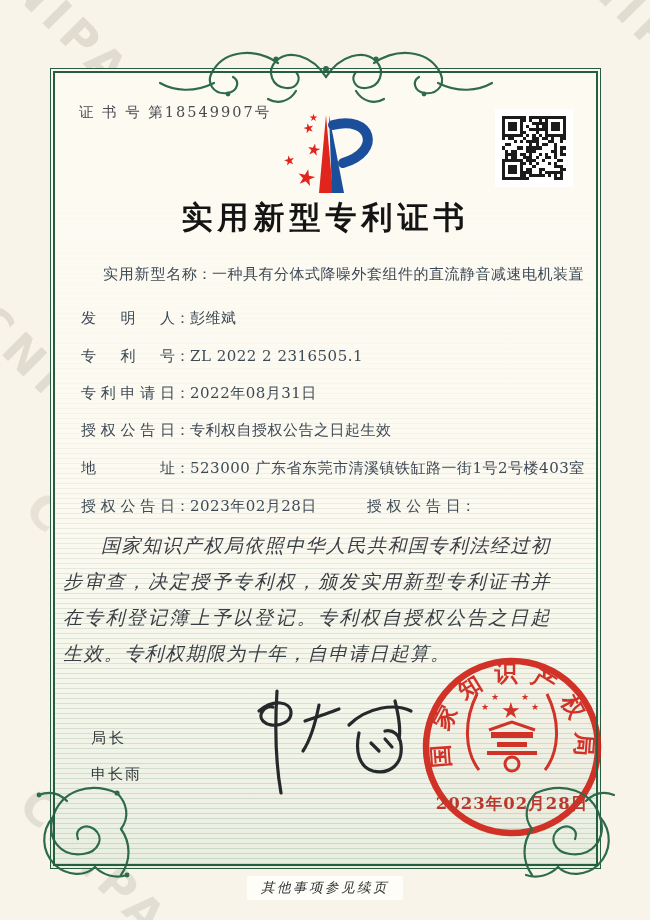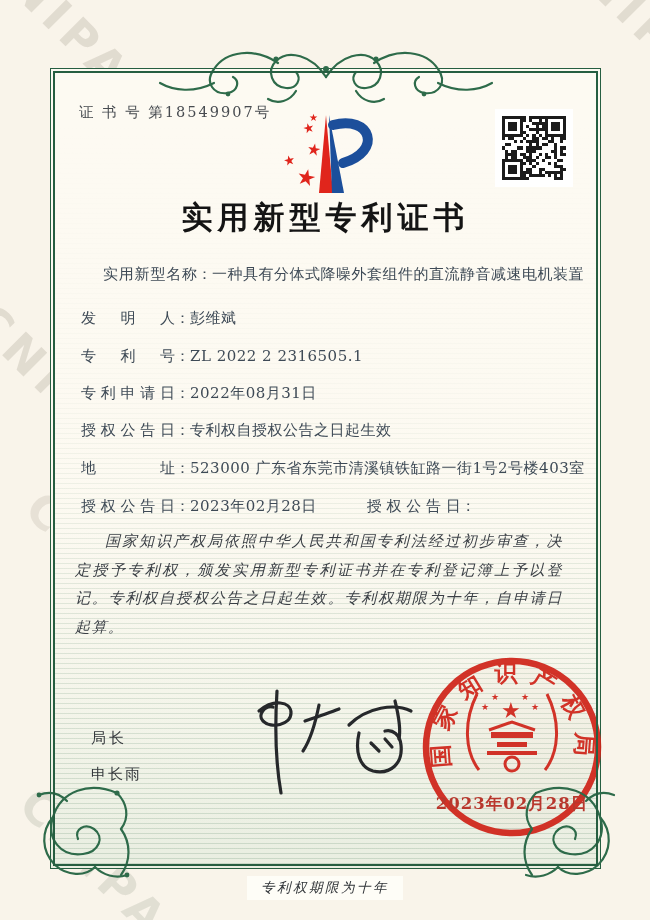--- a/index.html
+++ b/index.html
@@ -81,22 +81,22 @@
   .r1{top:196px;margin-left:22px;} .r2{top:240px;} .r3{top:278px;} .r4{top:315px;}
   .r5{top:352px;} .r6{top:390px;} .r7{top:428px;}
   .flabel{display:inline-block;width:94px;text-align:justify;text-align-last:justify;
     flex:none;letter-spacing:0;}
   .colon{flex:none;width:15px;}
   .fvalue{letter-spacing:0.5px;white-space:nowrap;}
   .grant{margin-left:50px;display:flex;align-items:baseline;}
   .grant .flabel{width:94px;}
 
   
-  .paras{position:absolute;left:24px;top:458px;width:488px;
-    font-size:15px;line-height:1.9;letter-spacing:1.4px;color:#3a3f45;
+  .paras{position:absolute;left:12px;top:458px;width:488px;
+    font-size:19px;line-height:1.9;letter-spacing:1.4px;color:#3a3f45;
     font-style:italic;text-align:justify;}
   .paras p{margin:0 0 6px 0;text-indent:2em;}
 
   
   .sig-title{position:absolute;left:40px;top:660px;font-size:15px;letter-spacing:3px;color:#33373b;
     font-family:"DejaVu Sans","Liberation Sans",sans-serif;}
   .sig-name{position:absolute;left:40px;top:696px;font-size:15px;letter-spacing:2px;color:#33373b;
     font-family:"DejaVu Sans","Liberation Sans",sans-serif;}
   .signature{position:absolute;left:148px;top:612px;width:230px;height:120px;}
 
@@ -429,14 +429,14 @@
         <path d="M60 42 C46 70 48 100 62 118" fill="none" stroke-width="3"></path>
         <path d="M130 42 C144 70 142 100 128 118" fill="none" stroke-width="3"></path>
       </g>
       <text x="95" y="157" font-size="16.5" fill="#b5291f" text-anchor="middle" letter-spacing="1" font-family="DejaVu Serif,serif" font-weight="bold">2023年02月28日</text>
     </svg>
 
   </div>
 </div>
 
 <div class="continuation">
-  <span>专利权期限为十年</span>
+  <span>其他事项参见续页</span>
 </div>
 
 </body></html>

